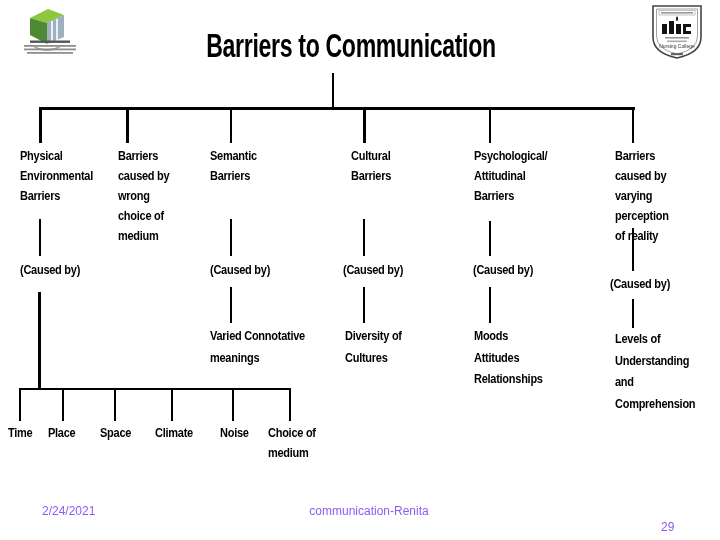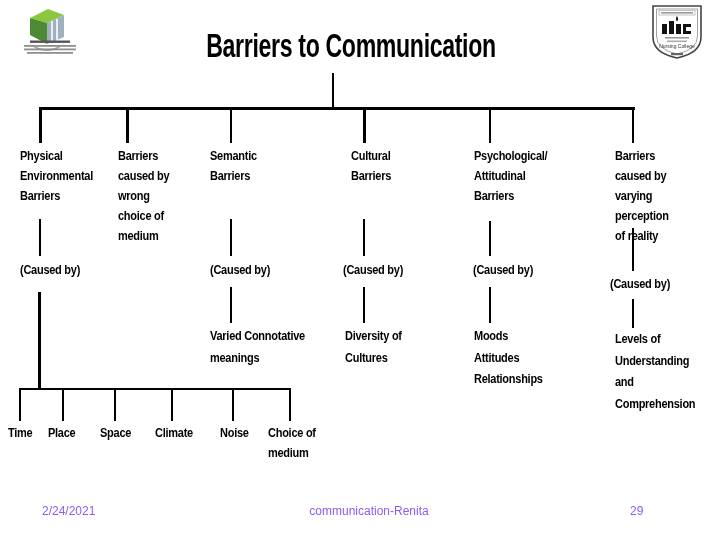--- a/index.html
+++ b/index.html
@@ -136,15 +136,15 @@
   <div class="lbl" style="left:8px;top:423px;">Time</div>
   <div class="lbl" style="left:48px;top:423px;">Place</div>
   <div class="lbl" style="left:100px;top:423px;">Space</div>
   <div class="lbl" style="left:155px;top:423px;">Climate</div>
   <div class="lbl" style="left:220px;top:423px;">Noise</div>
   <div class="lbl" style="left:268px;top:423px;">Choice of
 medium</div>
 
   <div class="footer-text" style="left:42px;">2/24/2021</div>
   <div class="footer-text footer-center">communication-Renita</div>
-  <div class="footer-text" style="left:630px;">29</div>
+  <div class="footer-text" style="left:661px;margin-top:16px;">29</div>
 
 </div>
 
 </body></html>

